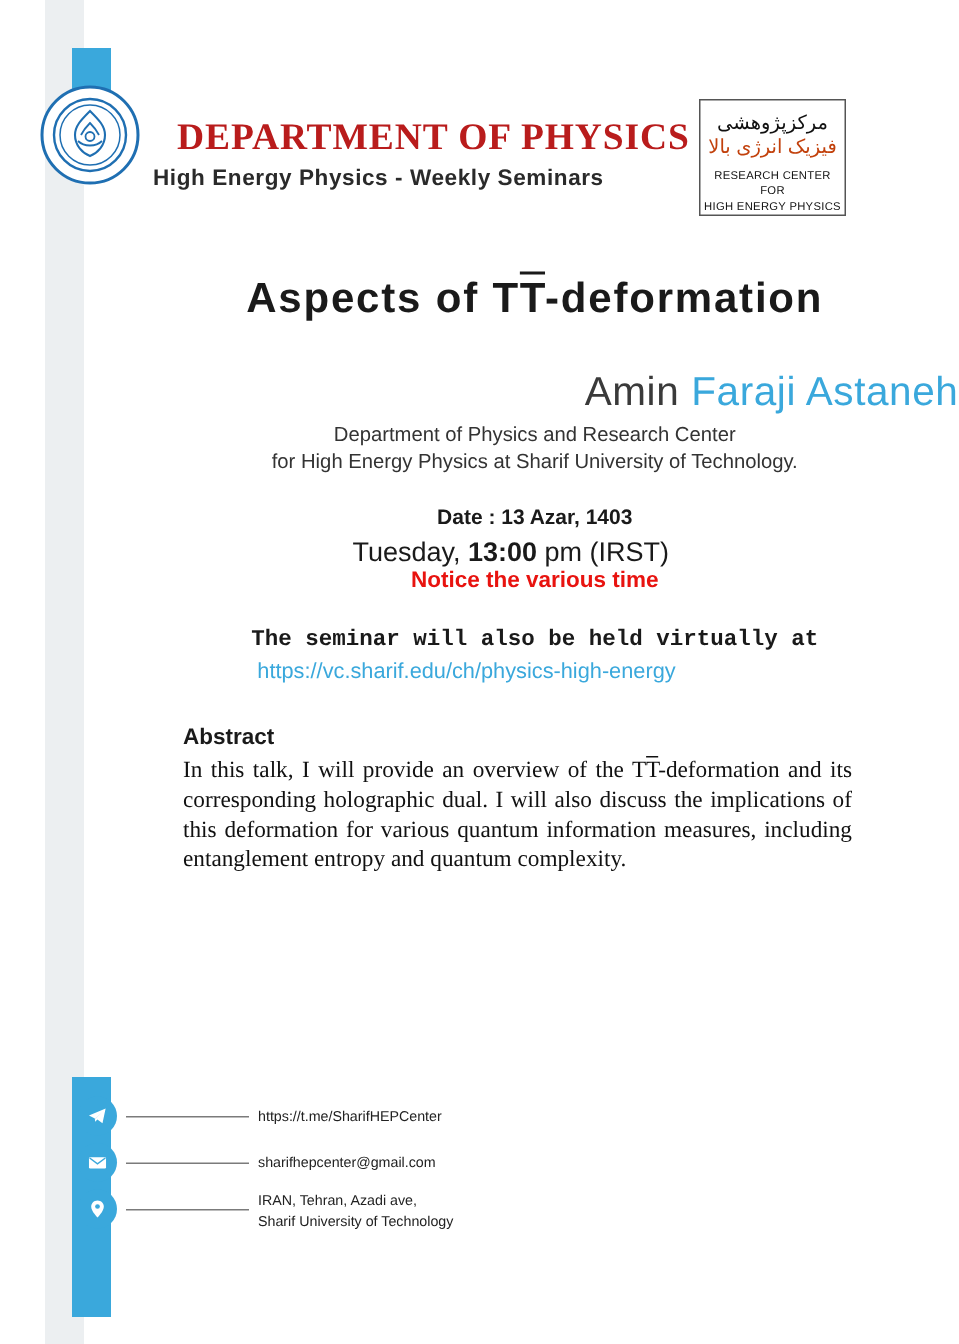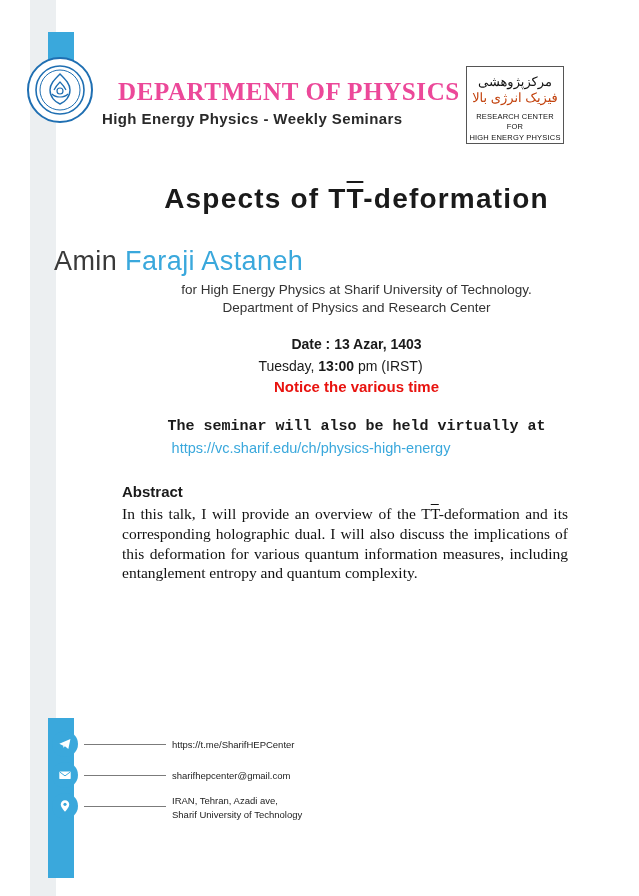--- a/index.html
+++ b/index.html
@@ -64,21 +64,21 @@
   .logo svg { display:block; }
 
   .dept-title {
     position: absolute;
     left: 118px;
     top: 78px;
     font-family: "Liberation Serif", serif;
     font-weight: bold;
     font-size: 25px;
     letter-spacing: 0.6px;
-    color: #ec4899;
+    color: #b91c1c;
   }
   .dept-sub {
     position: absolute;
     left: 102px;
     top: 110px;
     font-family: "Liberation Sans", sans-serif;
     font-weight: bold;
     font-size: 15px;
     letter-spacing: 0.4px;
     color: #2a2a2a;
@@ -130,21 +130,21 @@
   }
   .ovl { text-decoration: overline; }
 
   .speaker {
     position: absolute;
     left: 0;
     top: 246px;
     width: 639px;
     padding-left: 54px;
     box-sizing: border-box;
-    text-align: left;
+    text-align: right;
     font-size: 27px;
     letter-spacing: 0.4px;
     color: #3a3a3a;
   }
   .speaker .last { color: #3aa8dc; }
 
   .affil {
     position: absolute;
     left: 0;
     top: 281px;
@@ -170,21 +170,21 @@
     color: #1a1a1a;
   }
   .time-line {
     position: absolute;
     left: 0;
     top: 358px;
     width: 639px;
     padding-left: 42px;
     box-sizing: border-box;
     text-align: center;
-    font-size: 14px;
+    font-size: 18px;
     color: #1a1a1a;
   }
   .time-line b { font-weight: bold; }
   .notice-line {
     position: absolute;
     left: 0;
     top: 378px;
     width: 639px;
     padding-left: 74px;
     box-sizing: border-box;
@@ -313,22 +313,22 @@
   <div class="talk-title">
     <span>Aspects of T</span><span class="ovl">T</span><span>-deformation</span>
   </div>
 
   <div class="speaker">
     <span>Amin</span>
     <span class="last">Faraji Astaneh</span>
   </div>
 
   <div class="affil">
+    <div>Department of Physics and Research Center</div>
     <div>for High Energy Physics at Sharif University of Technology.</div>
-    <div>Department of Physics and Research Center</div>
   </div>
 
   <div class="date-line">Date : 13 Azar, 1403</div>
   <div class="time-line">
     <span>Tuesday, </span><b>13:00</b><span> pm (IRST)</span>
   </div>
   <div class="notice-line">Notice the various time</div>
 
   <div class="virtual-line">The seminar will also be held virtually at</div>
   <div class="link-line">https://vc.sharif.edu/ch/physics-high-energy</div>

